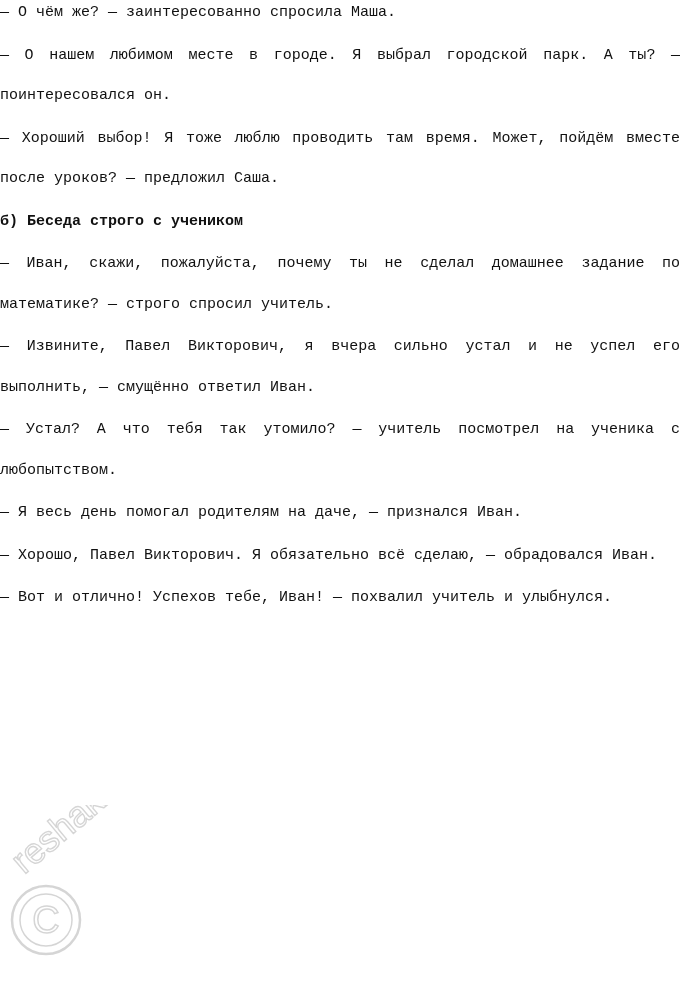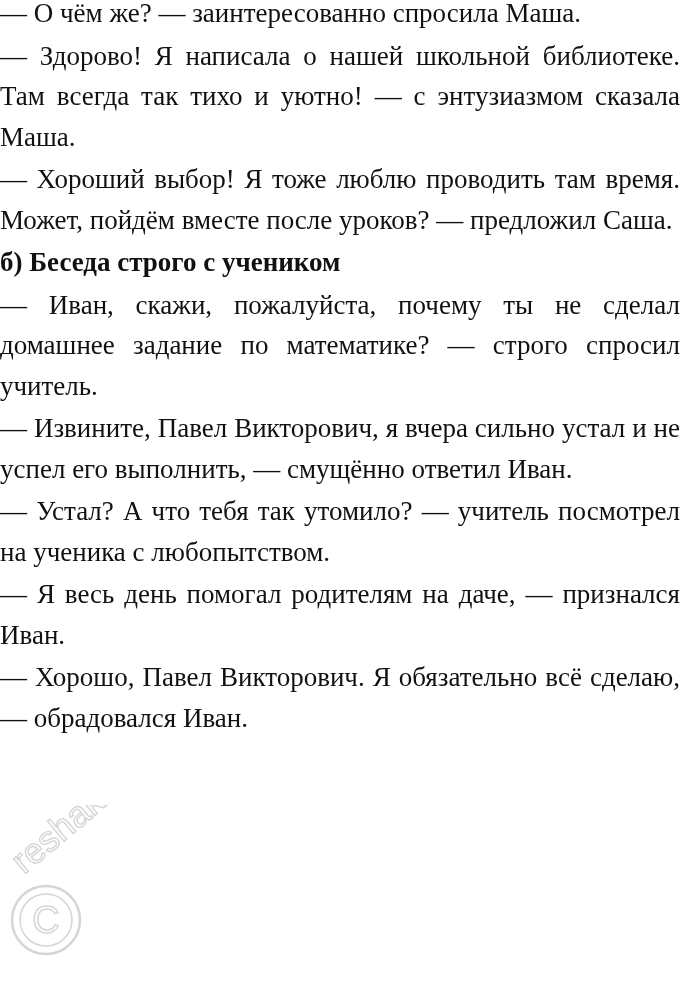--- a/index.html
+++ b/index.html
@@ -1,43 +1,44 @@
 <!DOCTYPE html>
 <html><head>
 <meta charset="utf-8">
 <style>
   html, body { margin: 0; padding: 0; background: #ffffff; }
   body { width: 680px; height: 985px; overflow: hidden; position: relative; }
   .page {
     position: absolute; left: 0; top: 0; width: 680px;
-    font-family: Liberation Serif, serif;
-    font-size: 27px;
+    font-family: Liberation Mono, monospace;
+    font-size: 15px;
     line-height: 40.5px;
     color: #111;
   }
   .p { margin: 0 0 0 0; text-align: justify; text-align-last: left; }
   .heading { font-weight: bold; margin: 0; }
   .watermark {
     position: absolute; left: 4px; top: 805px; width: 160px; height: 180px;
     pointer-events: none; opacity: 0.35;
   }
 </style>
 </head>
 <body>
 
 <div class="page">
   <p class="p" style="margin-top:-7px">— О чём же? — заинтересованно спросила Маша.</p>
-  <p class="p" style="margin-top:2px">— Здорово! Я написала о нашей школьной библиотеке. Там всегда так тихо и уютно! — с энтузиазмом сказала Маша.</p>
+  <p class="p" style="margin-top:2px">— О нашем любимом месте в городе. Я выбрал городской парк. А ты? — поинтересовался он.</p>
   <p class="p" style="margin-top:2px">— Хороший выбор! Я тоже люблю проводить там время. Может, пойдём вместе после уроков? — предложил Саша.</p>
   <p class="heading" style="margin-top:2px">б) Беседа строго с учеником</p>
   <p class="p" style="margin-top:2px">— Иван, скажи, пожалуйста, почему ты не сделал домашнее задание по математике? — строго спросил учитель.</p>
   <p class="p" style="margin-top:2px">— Извините, Павел Викторович, я вчера сильно устал и не успел его выполнить, — смущённо ответил Иван.</p>
   <p class="p" style="margin-top:2px">— Устал? А что тебя так утомило? — учитель посмотрел на ученика с любопытством.</p>
   <p class="p" style="margin-top:2px">— Я весь день помогал родителям на даче, — признался Иван.</p>
   <p class="p" style="margin-top:2px">— Хорошо, Павел Викторович. Я обязательно всё сделаю, — обрадовался Иван.</p>
+  <p class="p" style="margin-top:2px">— Вот и отлично! Успехов тебе, Иван! — похвалил учитель и улыбнулся.</p>
 </div>
 
 <div class="watermark">
   <svg width="160" height="180" viewBox="0 0 160 180">
     <circle cx="42" cy="115" r="34" fill="none" stroke="#888" stroke-width="2.5"></circle>
     <circle cx="42" cy="115" r="26" fill="none" stroke="#888" stroke-width="1.5"></circle>
     <text x="42" y="128" text-anchor="middle" font-family="Liberation Sans, sans-serif" font-size="38" fill="none" stroke="#888" stroke-width="1.5">C</text>
     <text x="0" y="0" transform="translate(20,70) rotate(-40)" font-family="Liberation Sans, sans-serif" font-size="36" fill="none" stroke="#888" stroke-width="1.4">reshak.ru</text>
   </svg>
 </div>

